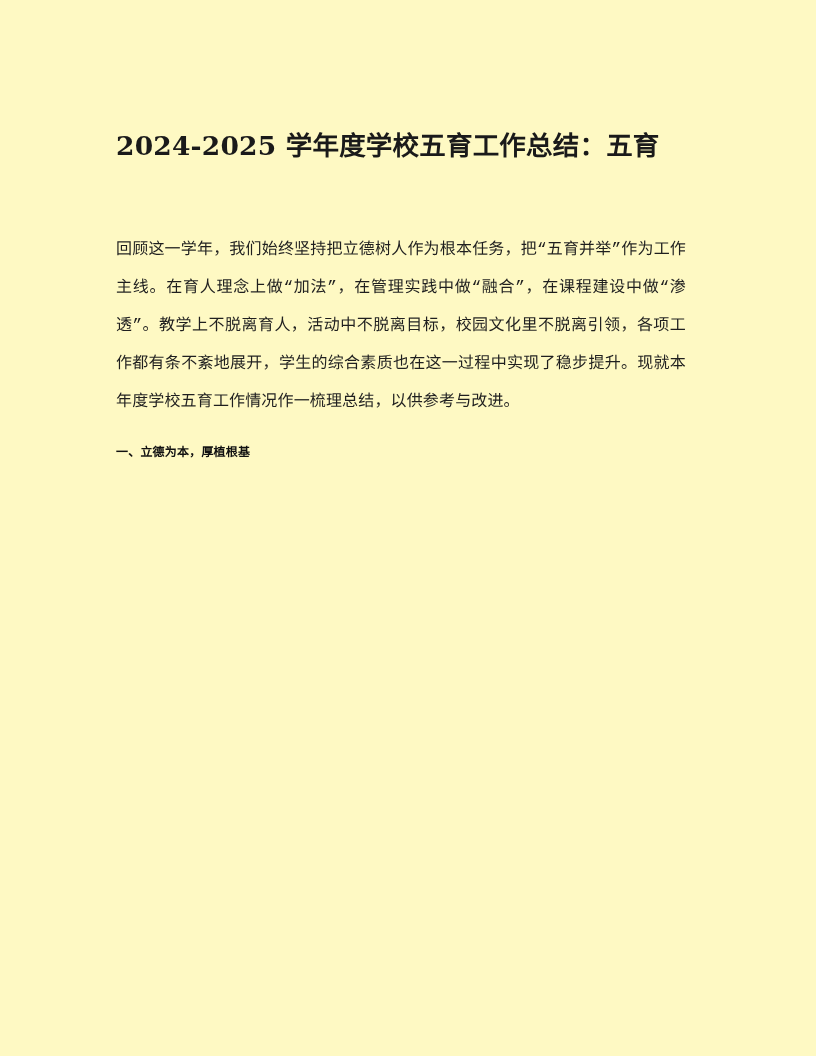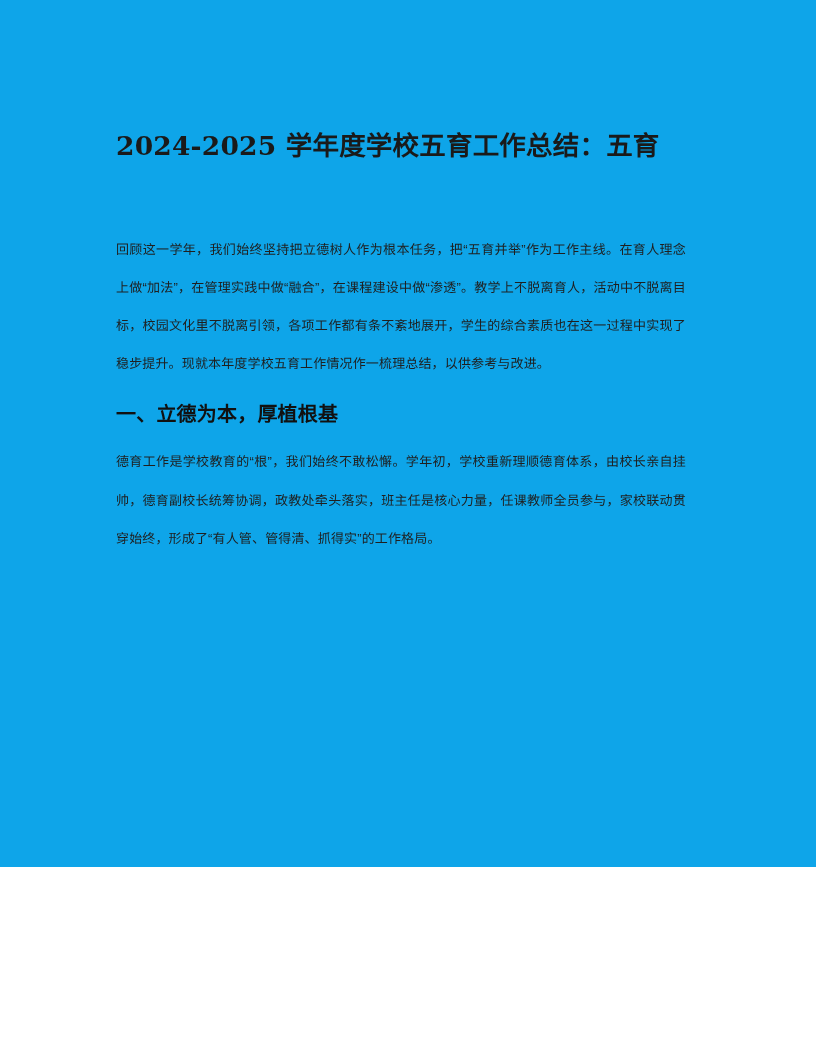--- a/index.html
+++ b/index.html
@@ -5,23 +5,23 @@
 <style>
   html, body {
     margin: 0;
     padding: 0;
     background: #ffffff;
   }
 
   .page {
     position: relative;
     width: 816px;
-    height: 867px;
+    height: 1056px;
     margin: 0 auto;
-    background: #0ea5e9;
+    background: #fef9c3;
     box-sizing: border-box;
     overflow: hidden;
   }
 
   .doc-body {
     position: absolute;
     left: 116px;
     top: 124px;
     width: 570px;
   }
@@ -36,35 +36,35 @@
     margin: 0;
     text-align: left;
     white-space: normal;
   }
 
   .spacer-after-title {
     height: 63px;
   }
 
   p.para {
-    font-family: Liberation Sans, sans-serif;
-    font-size: 13px;
+    font-family: Liberation Mono, monospace;
+    font-size: 16px;
     line-height: 38.1px;
     color: #1f1f1f;
     margin: 0 0 12px 0;
     text-align: justify;
     text-justify: inter-ideograph;
     letter-spacing: 0.15px;
     word-break: break-all;
   }
 
   h2.section-heading {
     font-family: "DejaVu Sans", "Liberation Sans", sans-serif;
     font-weight: 700;
-    font-size: 20px;
+    font-size: 12px;
     line-height: 38.1px;
     color: #111111;
     margin: 12px 0 10px 0;
     letter-spacing: 0.2px;
     text-align: left;
   }
 
   p.para:last-child {
     margin-bottom: 0;
   }
@@ -79,18 +79,17 @@
     <h1 class="doc-title">
       <span>2024-2025 学年度学校五育工作总结：五育</span><br>
     </h1>
 
     <div class="spacer-after-title"></div>
 
     <p class="para">回顾这一学年，我们始终坚持把立德树人作为根本任务，把“五育并举”作为工作主线。在育人理念上做“加法”，在管理实践中做“融合”，在课程建设中做“渗透”。教学上不脱离育人，活动中不脱离目标，校园文化里不脱离引领，各项工作都有条不紊地展开，学生的综合素质也在这一过程中实现了稳步提升。现就本年度学校五育工作情况作一梳理总结，以供参考与改进。</p>
 
     <h2 class="section-heading">一、立德为本，厚植根基</h2>
 
-    <p class="para">德育工作是学校教育的“根”，我们始终不敢松懈。学年初，学校重新理顺德育体系，由校长亲自挂帅，德育副校长统筹协调，政教处牵头落实，班主任是核心力量，任课教师全员参与，家校联动贯穿始终，形成了“有人管、管得清、抓得实”的工作格局。</p>
 
 
   </div>
 
 </div>
 
 </body></html>

